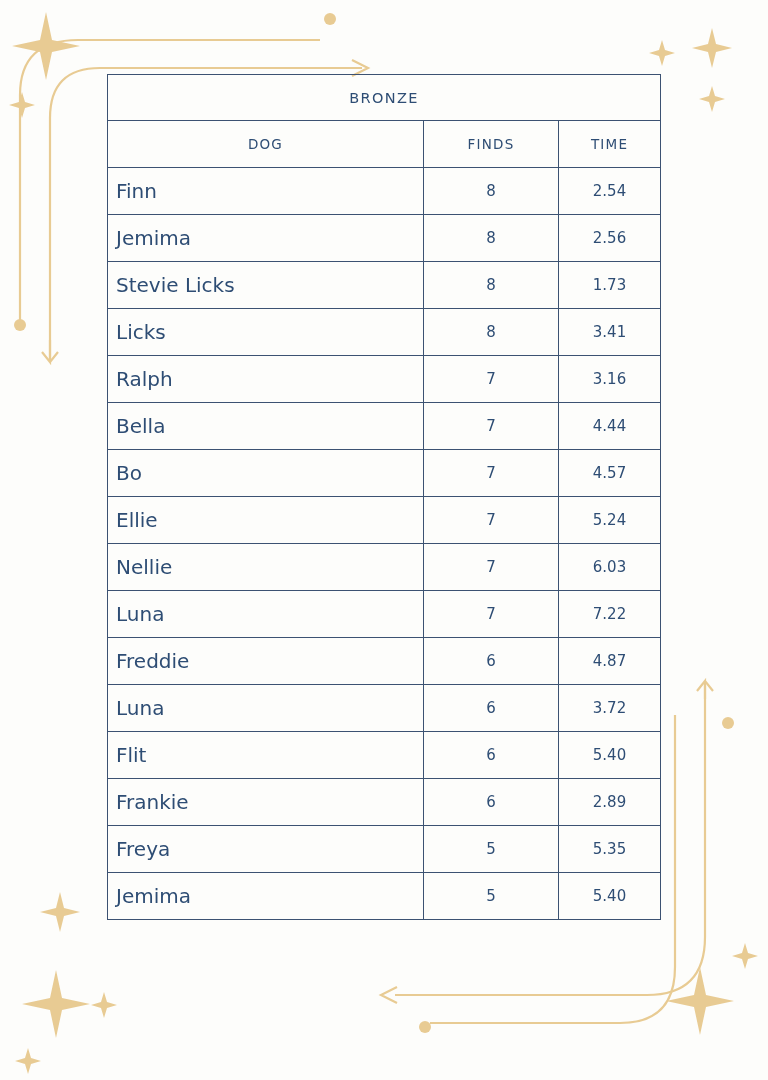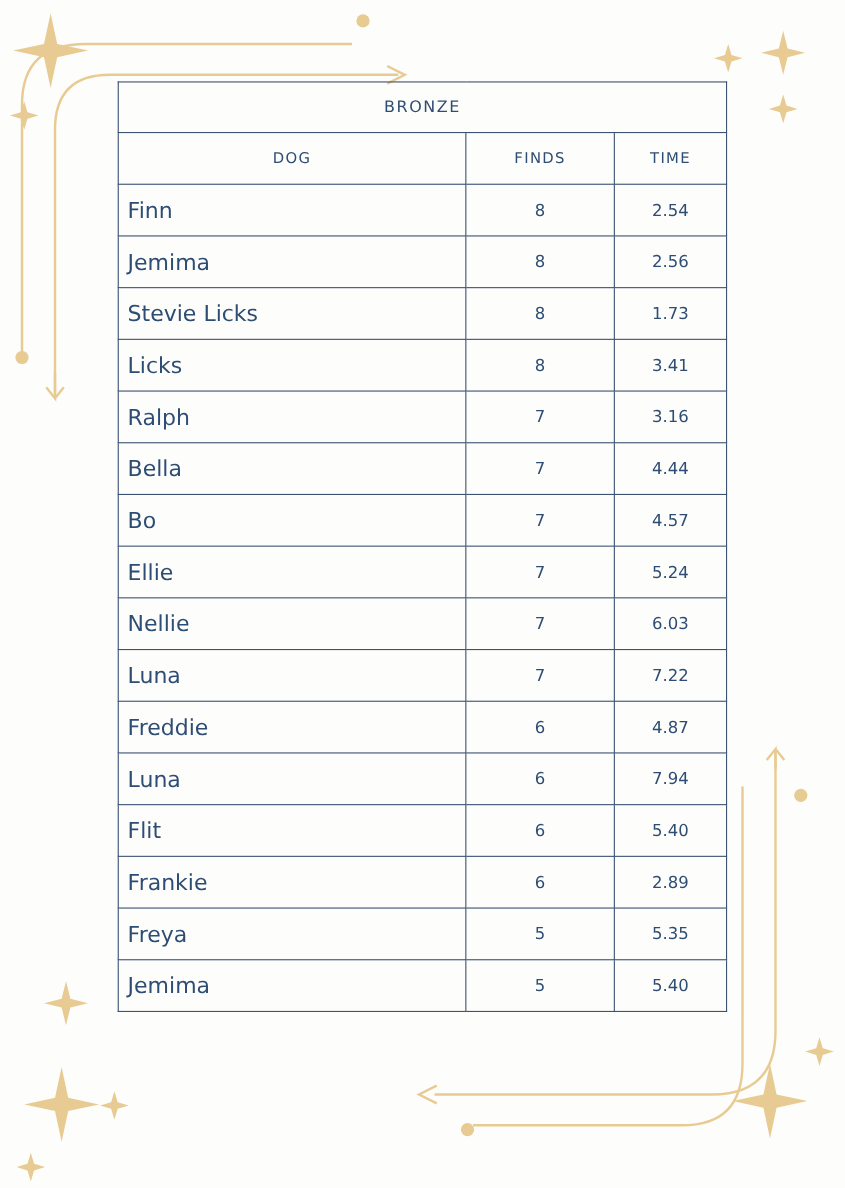--- a/index.html
+++ b/index.html
@@ -191,21 +191,21 @@
         <td class="num">7.22</td>
       </tr>
       <tr>
         <td class="dog">Freddie</td>
         <td class="num">6</td>
         <td class="num">4.87</td>
       </tr>
       <tr>
         <td class="dog">Luna</td>
         <td class="num">6</td>
-        <td class="num">7.94</td>
+        <td class="num">3.72</td>
       </tr>
       <tr>
         <td class="dog">Flit</td>
         <td class="num">6</td>
         <td class="num">5.40</td>
       </tr>
       <tr>
         <td class="dog">Frankie</td>
         <td class="num">6</td>
         <td class="num">2.89</td>

